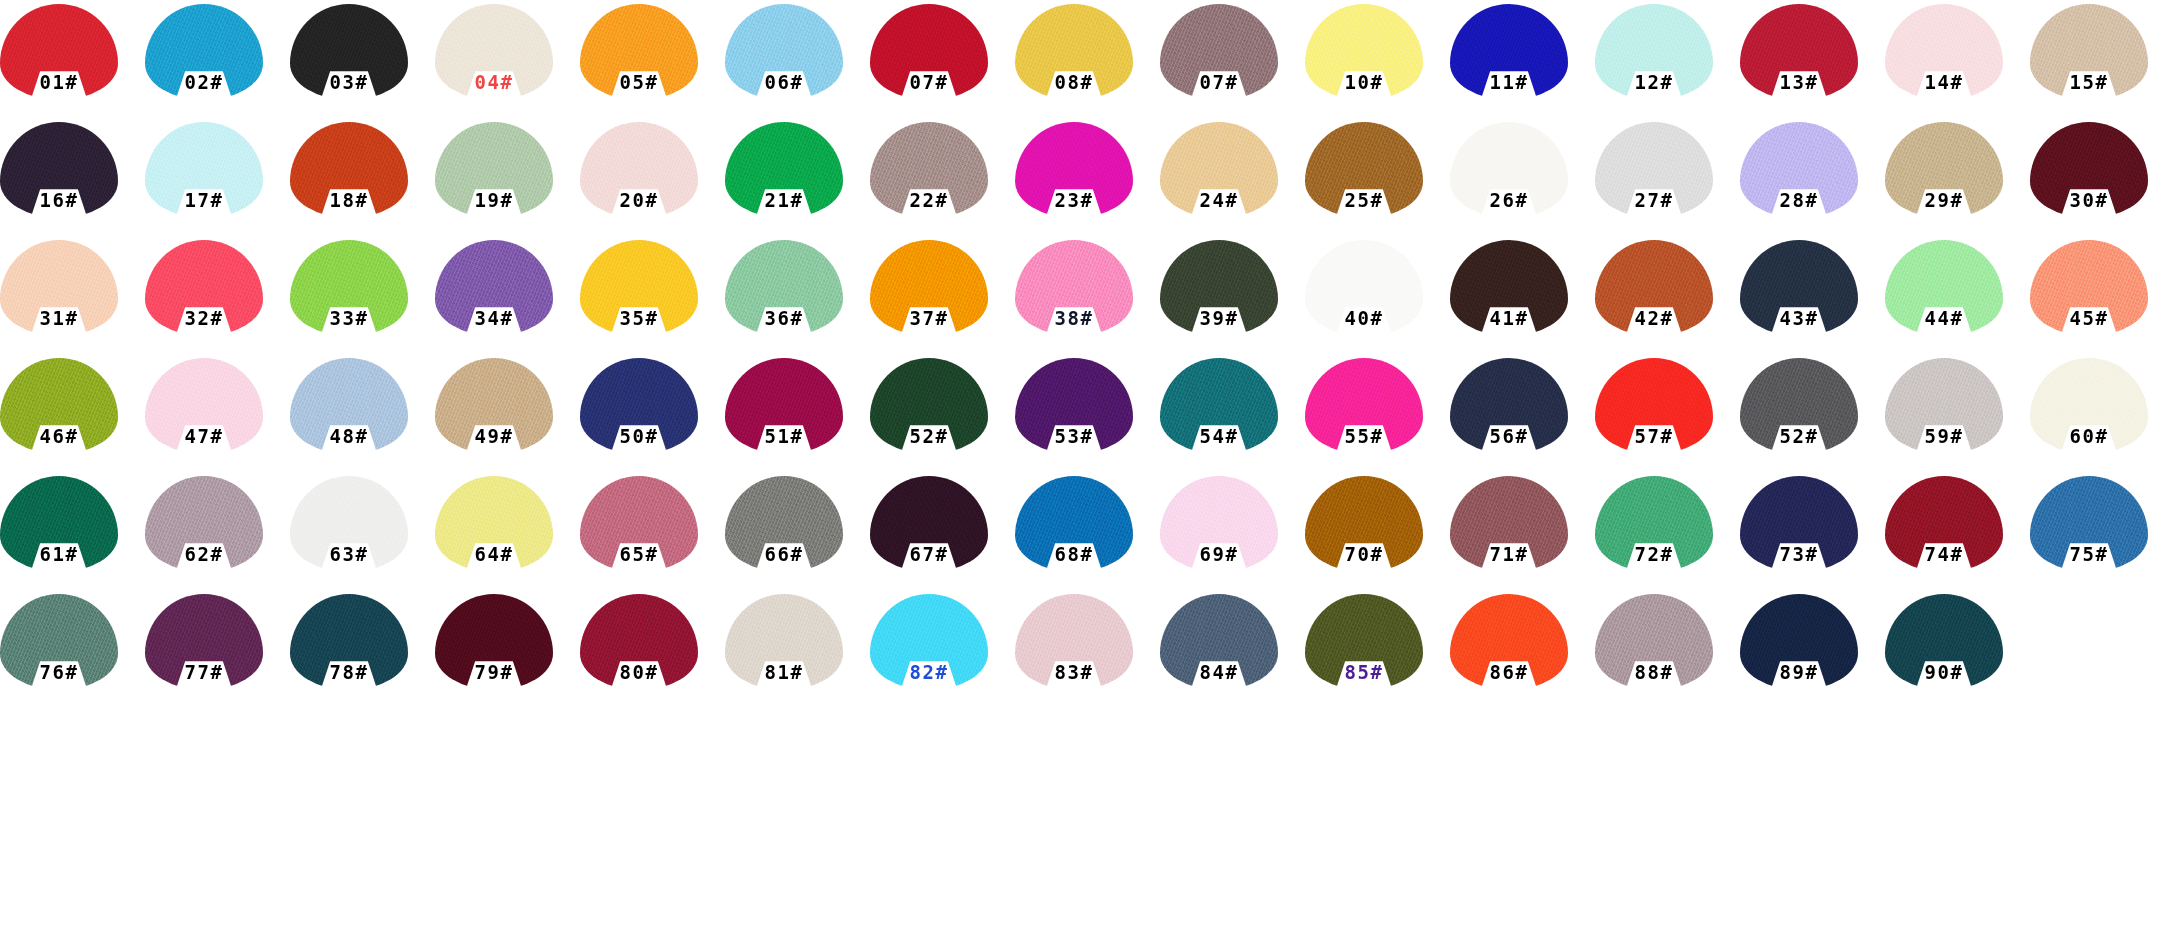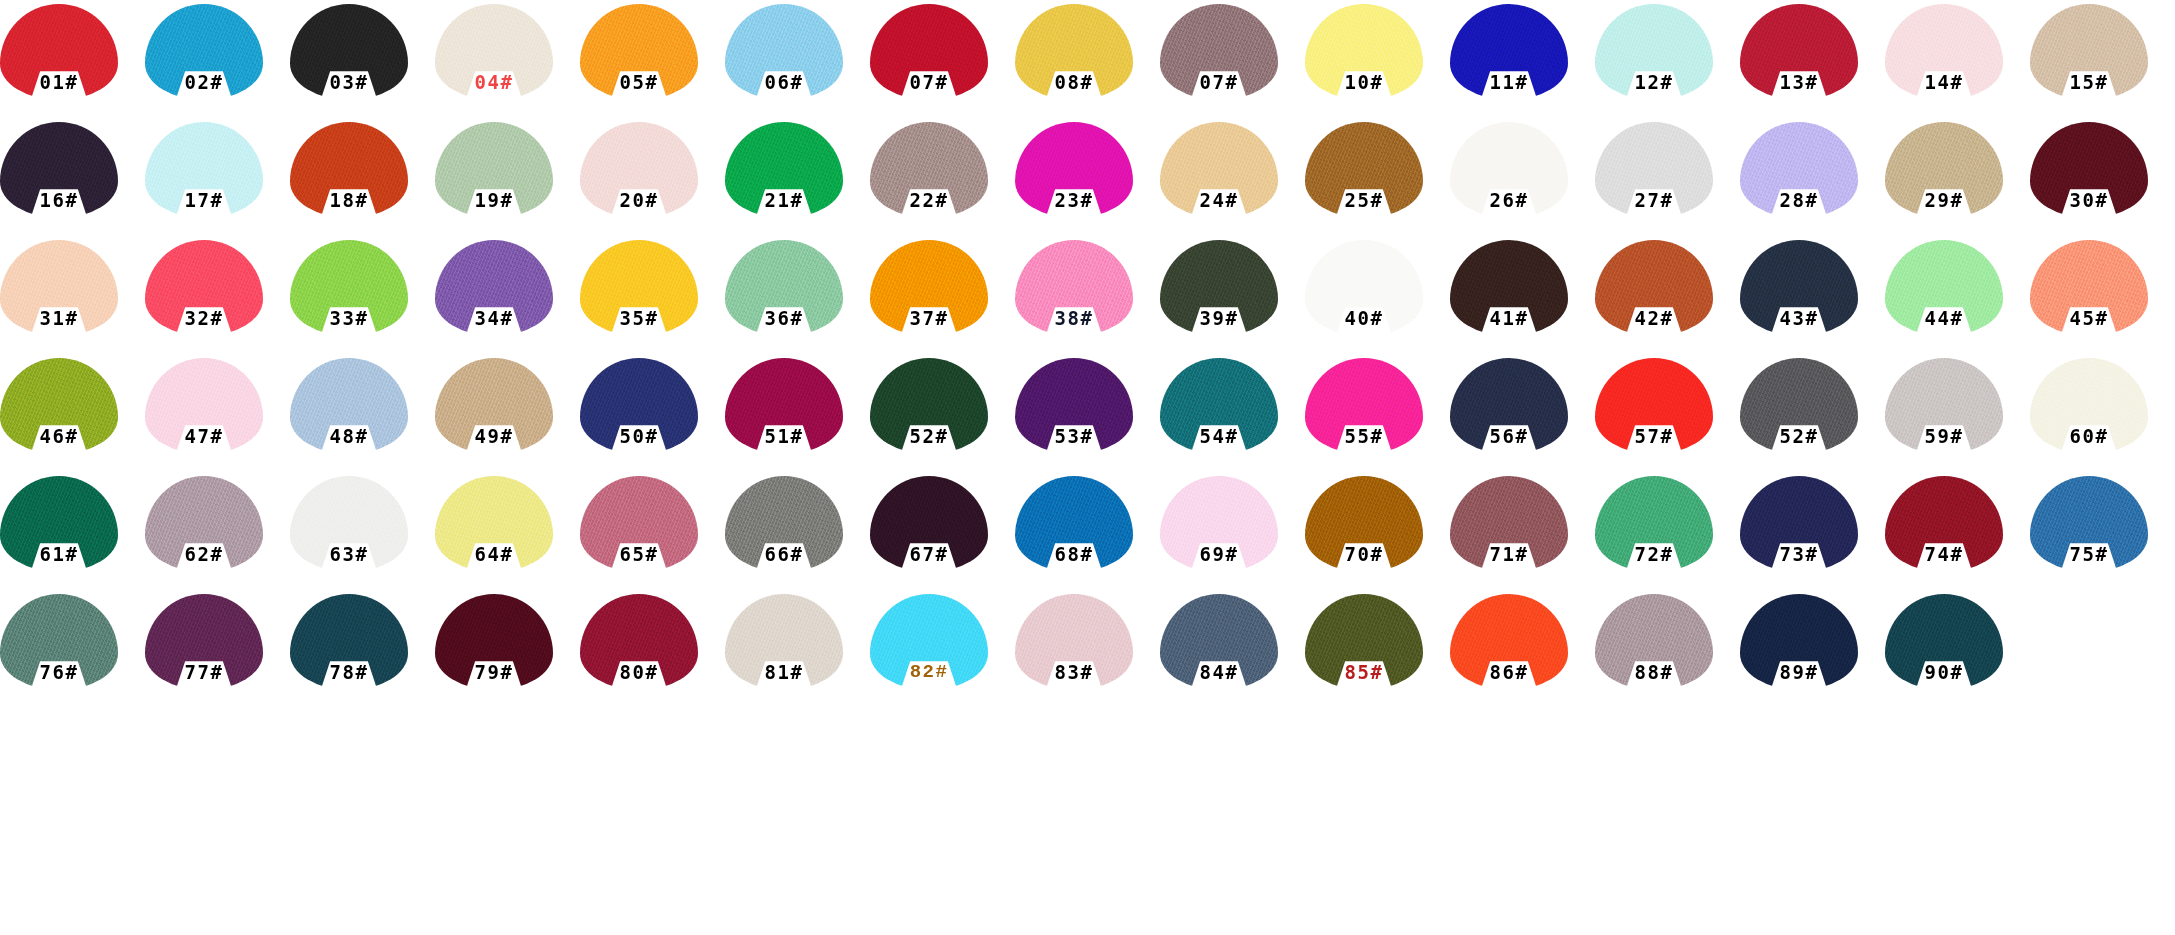--- a/index.html
+++ b/index.html
@@ -408,33 +408,33 @@
     <div class="swatch">
       <div class="disc" style="background-color: rgb(141, 19, 48);"></div>
       <div class="swatch-label" style="color: rgb(0, 0, 0);">80#</div>
     </div>
     <div class="swatch">
       <div class="disc" style="background-color: rgb(221, 213, 203);"></div>
       <div class="swatch-label" style="color: rgb(0, 0, 0);">81#</div>
     </div>
     <div class="swatch">
       <div class="disc" style="background-color: rgb(63, 215, 246);"></div>
-      <div class="swatch-label" style="color: #a16207; font-family: Liberation Mono, monospace;">82#</div>
+      <div class="swatch-label" style="color: #1d4ed8;">82#</div>
     </div>
     <div class="swatch">
       <div class="disc" style="background-color: rgb(231, 200, 205);"></div>
       <div class="swatch-label" style="color: rgb(0, 0, 0);">83#</div>
     </div>
     <div class="swatch">
       <div class="disc" style="background-color: rgb(74, 93, 115);"></div>
       <div class="swatch-label" style="color: rgb(0, 0, 0);">84#</div>
     </div>
     <div class="swatch">
       <div class="disc" style="background-color: rgb(76, 85, 34);"></div>
-      <div class="swatch-label" style="color: #b91c1c; text-align: center;">85#</div>
+      <div class="swatch-label" style="color: #4c1d95; text-align: center;">85#</div>
     </div>
     <div class="swatch">
       <div class="disc" style="background-color: rgb(249, 70, 30);"></div>
       <div class="swatch-label" style="color: rgb(0, 0, 0);">86#</div>
     </div>
     <div class="swatch">
       <div class="disc" style="background-color: rgb(168, 148, 155);"></div>
       <div class="swatch-label" style="color: rgb(0, 0, 0);">88#</div>
     </div>
     <div class="swatch">

